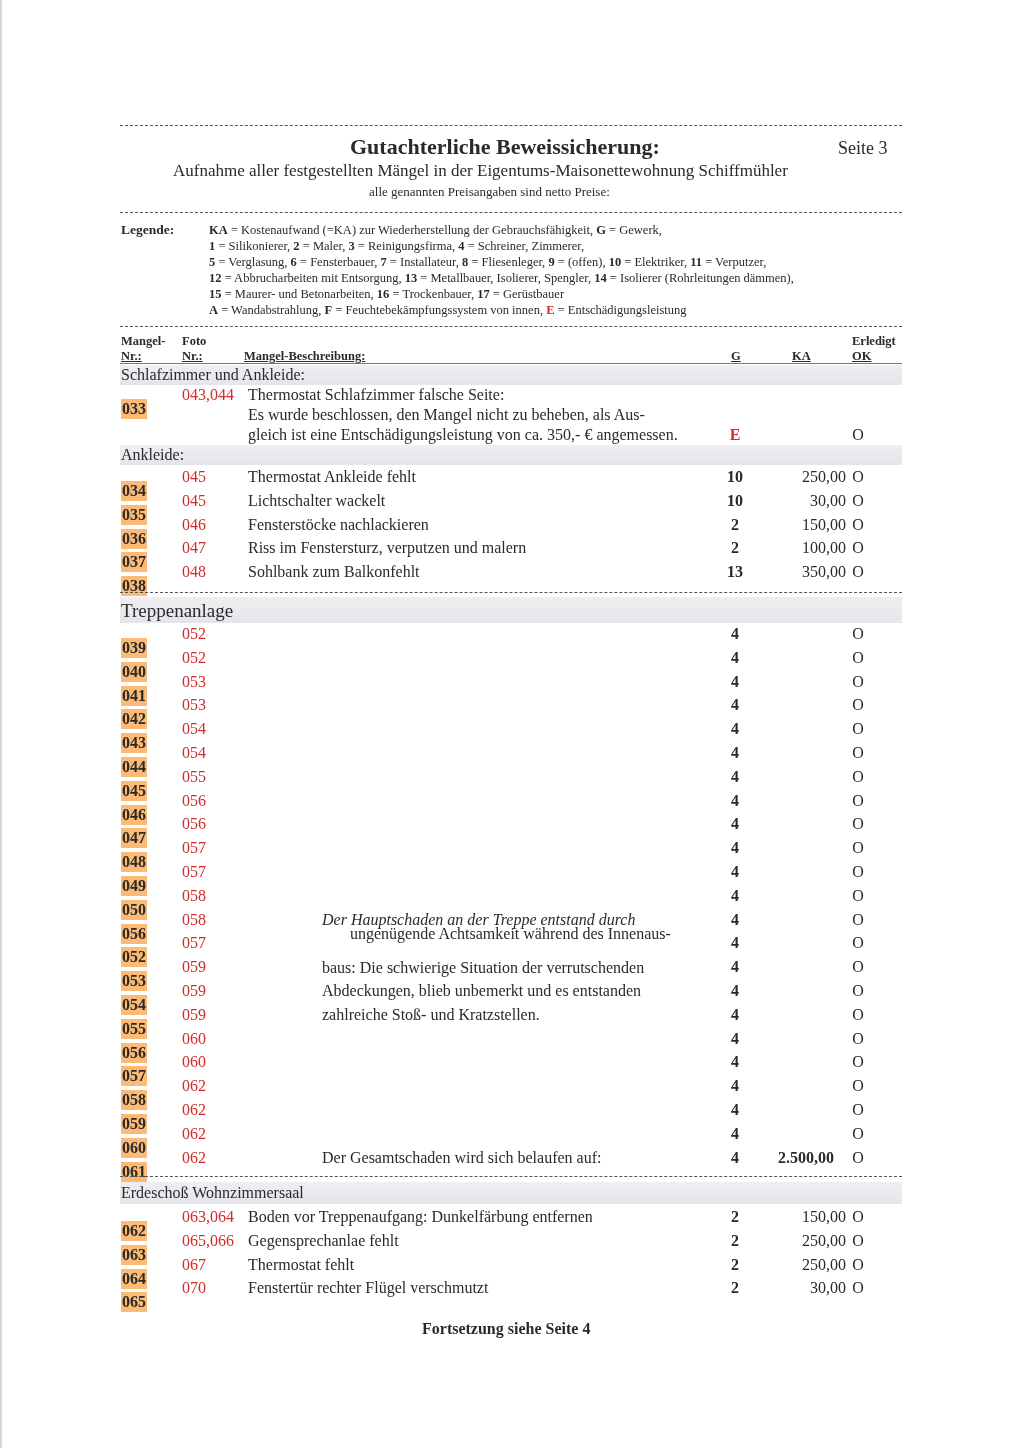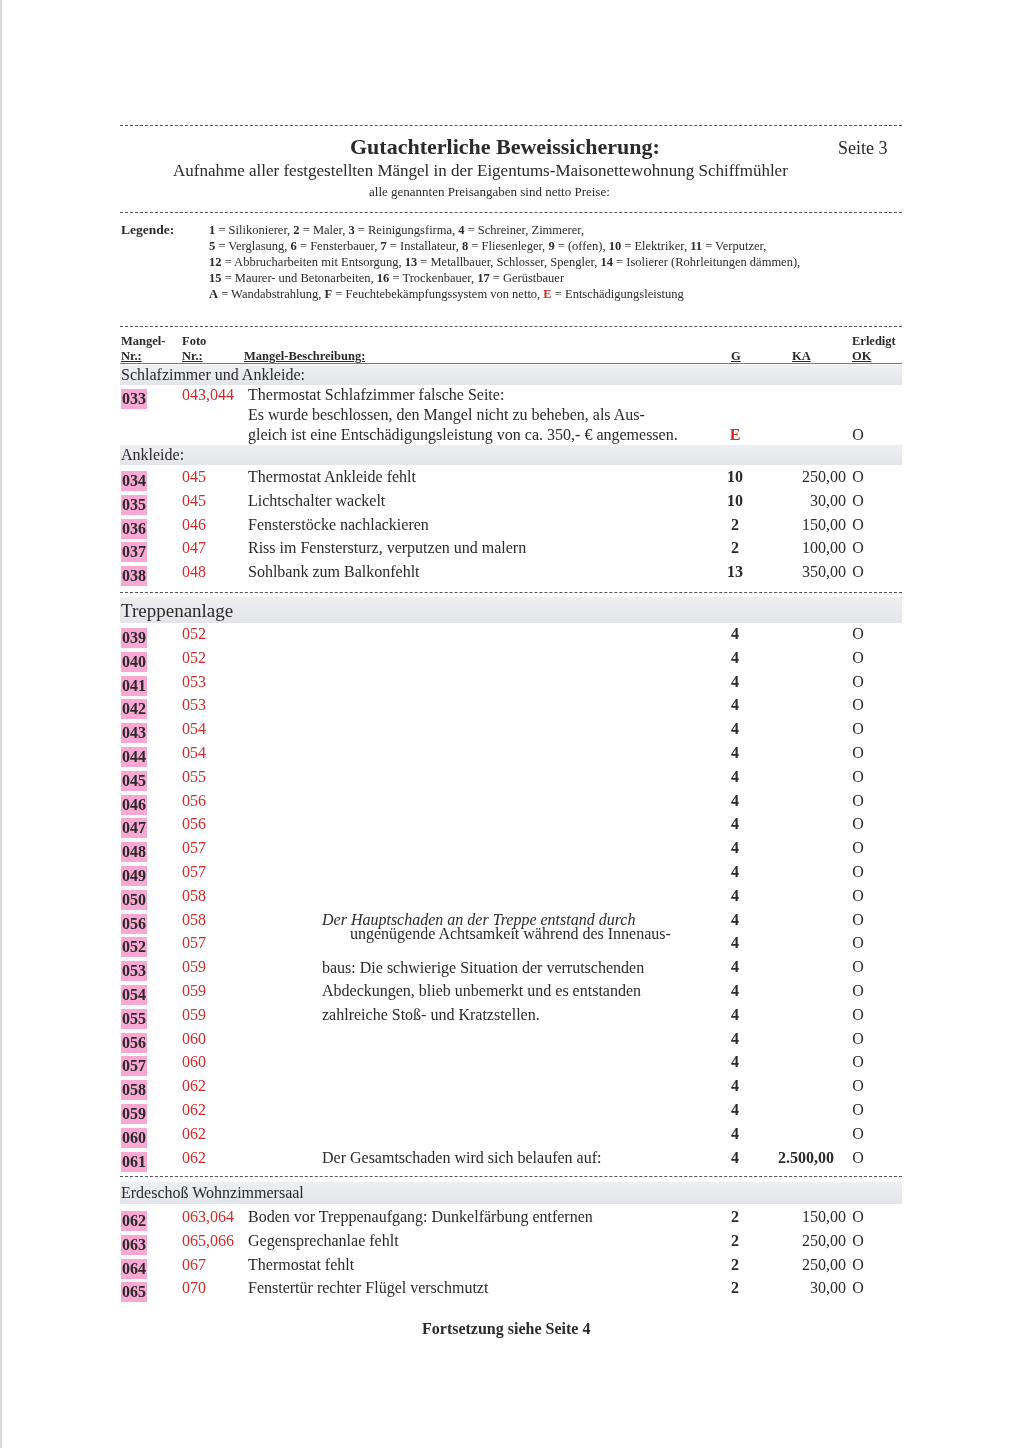--- a/index.html
+++ b/index.html
@@ -17,21 +17,21 @@
   .legend-label { left: 121px; top: 222px; font-size: 13.5px; font-weight: bold; }
   .legend-lines { left: 209px; top: 222px; font-size: 12.5px; line-height: 16px; }
   .legend-lines b { font-weight: bold; }
   .red { color: #d42a2a; }
   .hdr { font-size: 12.5px; font-weight: bold; }
   .hdr-u { text-decoration: underline; }
   .hline { position: absolute; left: 120px; width: 782px; height: 1px; background: #777; }
   .band { position: absolute; left: 120px; width: 782px; background: linear-gradient(#efeff2, #e4e5ea); }
   .sec { position: absolute; left: 121px; font-size: 16px; }
   .row { position: absolute; left: 0; width: 1024px; height: 22px; font-size: 16px; }
-  .num { position: absolute; left: 121px; top: 4px; background: #f9a8d4; font-weight: bold; padding: 0 1px; line-height: 20px; }
+  .num { position: absolute; left: 121px; top: 14px; background: #fdba74; font-weight: bold; padding: 0 1px; line-height: 20px; }
   .foto { position: absolute; left: 182px; top: 0; color: #d42a2a; line-height: 20px; }
   .desc { position: absolute; left: 248px; top: 0; line-height: 20px; white-space: nowrap; }
   .g { position: absolute; left: 722px; width: 26px; top: 0; font-weight: bold; text-align: center; line-height: 20px; }
   .ka { position: absolute; left: 760px; width: 86px; top: 0; text-align: right; line-height: 20px; }
   .ok { position: absolute; left: 850px; width: 16px; top: 0; text-align: center; line-height: 20px; }
   .mid-note { position: absolute; left: 322px; font-size: 16px; line-height: 23.8px; white-space: nowrap; }
   .footer { left: 422px; top: 1320px; font-size: 16px; font-weight: bold; }
 </style>
 </head>
 <body>
@@ -40,25 +40,26 @@
 
 <div class="dash" style="top:125px"></div>
 <div class="abs title">Gutachterliche Beweissicherung:</div>
 <div class="abs page-no">Seite 3</div>
 <div class="abs subtitle">Aufnahme aller festgestellten Mängel in der Eigentums-Maisonettewohnung Schiffmühler</div>
 <div class="abs note">alle genannten Preisangaben sind netto Preise:</div>
 <div class="dash" style="top:212px"></div>
 
 <div class="abs legend-label">Legende:</div>
 <div class="abs legend-lines" id="legend">
+    <div><b>KA</b><span> = Kostenaufwand (=KA) zur Wiederherstellung der Gebrauchsfähigkeit,  </span><b>G</b><span> = Gewerk,</span></div>
     <div><b>1</b><span> = Silikonierer, </span><b>2</b><span> = Maler, </span><b>3</b><span> = Reinigungsfirma, </span><b>4</b><span> = Schreiner, Zimmerer,</span></div>
     <div><b>5</b><span> = Verglasung, </span><b>6</b><span> = Fensterbauer, </span><b>7</b><span> = Installateur, </span><b>8</b><span> = Fliesenleger, </span><b>9</b><span> =  (offen),  </span><b>10</b><span> = Elektriker, </span><b>11</b><span> = Verputzer,</span></div>
-    <div><b>12</b><span> = Abbrucharbeiten mit Entsorgung, </span><b>13</b><span> = Metallbauer, Schlosser, Spengler, </span><b>14</b><span> = Isolierer (Rohrleitungen dämmen),</span></div>
+    <div><b>12</b><span> = Abbrucharbeiten mit Entsorgung, </span><b>13</b><span> = Metallbauer, Isolierer, Spengler, </span><b>14</b><span> = Isolierer (Rohrleitungen dämmen),</span></div>
     <div><b>15</b><span> = Maurer- und Betonarbeiten, </span><b>16</b><span> = Trockenbauer, </span><b>17</b><span> = Gerüstbauer</span></div>
-    <div><b>A</b><span> = Wandabstrahlung, </span><b>F</b><span> = Feuchtebekämpfungssystem von netto, </span><span class="red" style="font-weight: bold;">E</span><span> =  Entschädigungsleistung</span></div>
+    <div><b>A</b><span> = Wandabstrahlung, </span><b>F</b><span> = Feuchtebekämpfungssystem von innen, </span><span class="red" style="font-weight: bold;">E</span><span> =  Entschädigungsleistung</span></div>
   </div>
 <div class="dash" style="top:326px"></div>
 
 <div class="abs hdr" style="left:121px;top:334px">Mangel-</div>
 <div class="abs hdr hdr-u" style="left:121px;top:349px">Nr.:</div>
 <div class="abs hdr" style="left:182px;top:334px">Foto</div>
 <div class="abs hdr hdr-u" style="left:182px;top:349px">Nr.:</div>
 <div class="abs hdr hdr-u" style="left:244px;top:349px">Mangel-Beschreibung:</div>
 <div class="abs hdr hdr-u" style="left:731px;top:349px">G</div>
 <div class="abs hdr hdr-u" style="left:792px;top:349px">KA</div>

